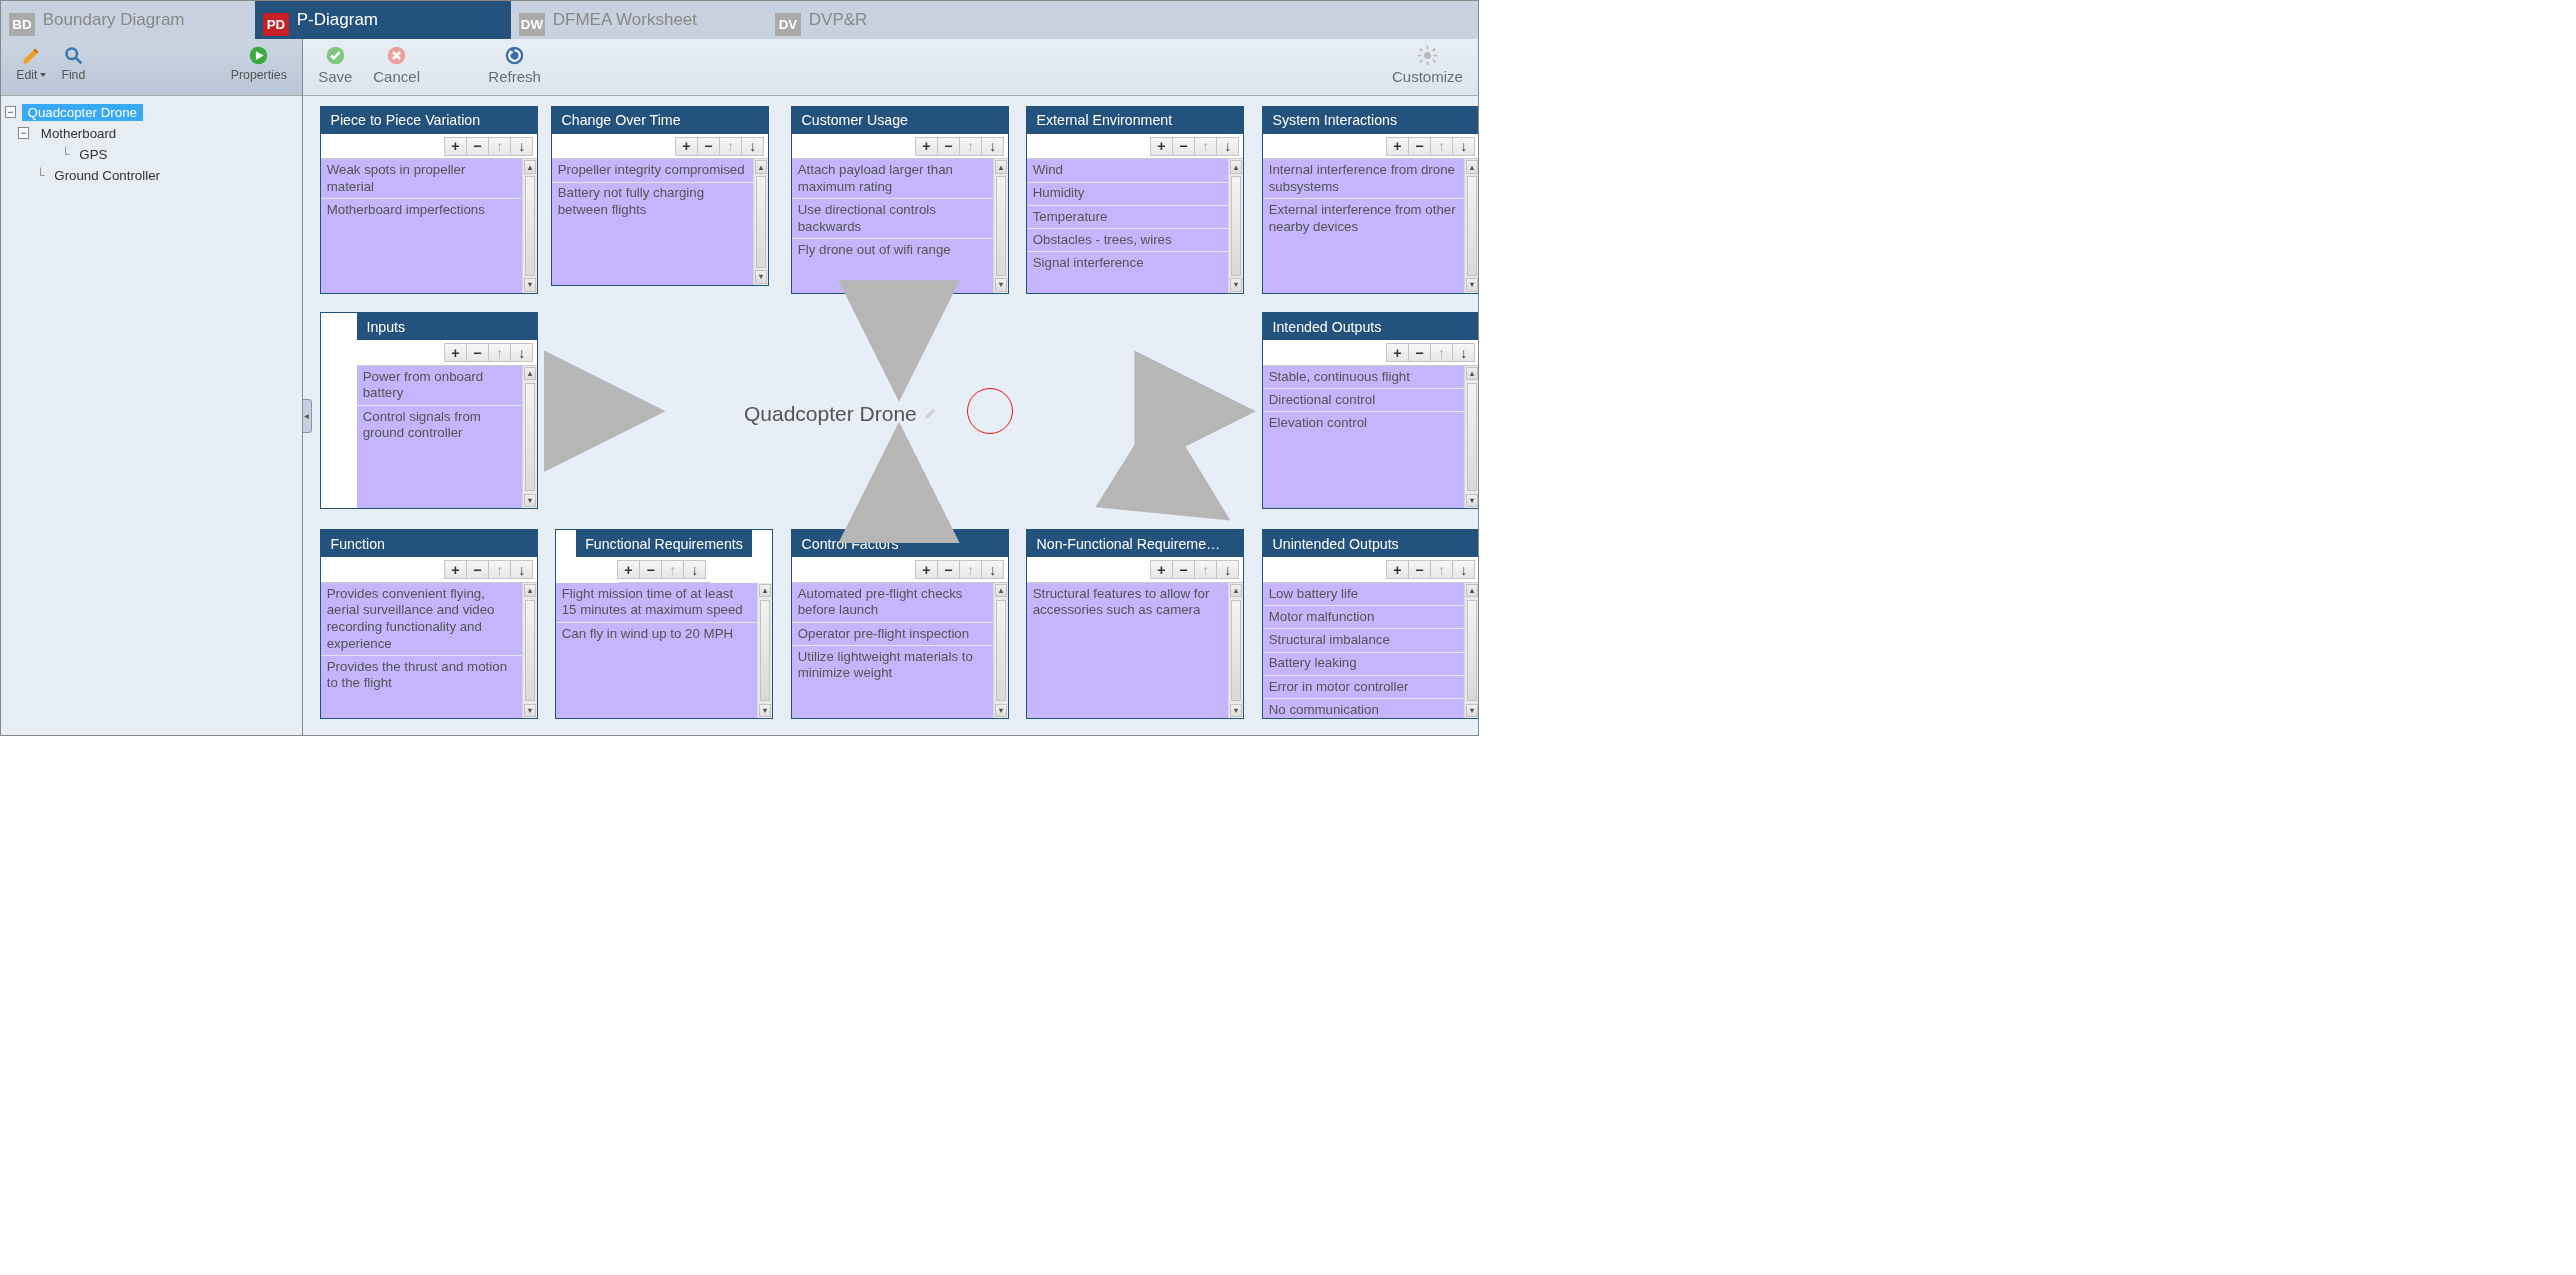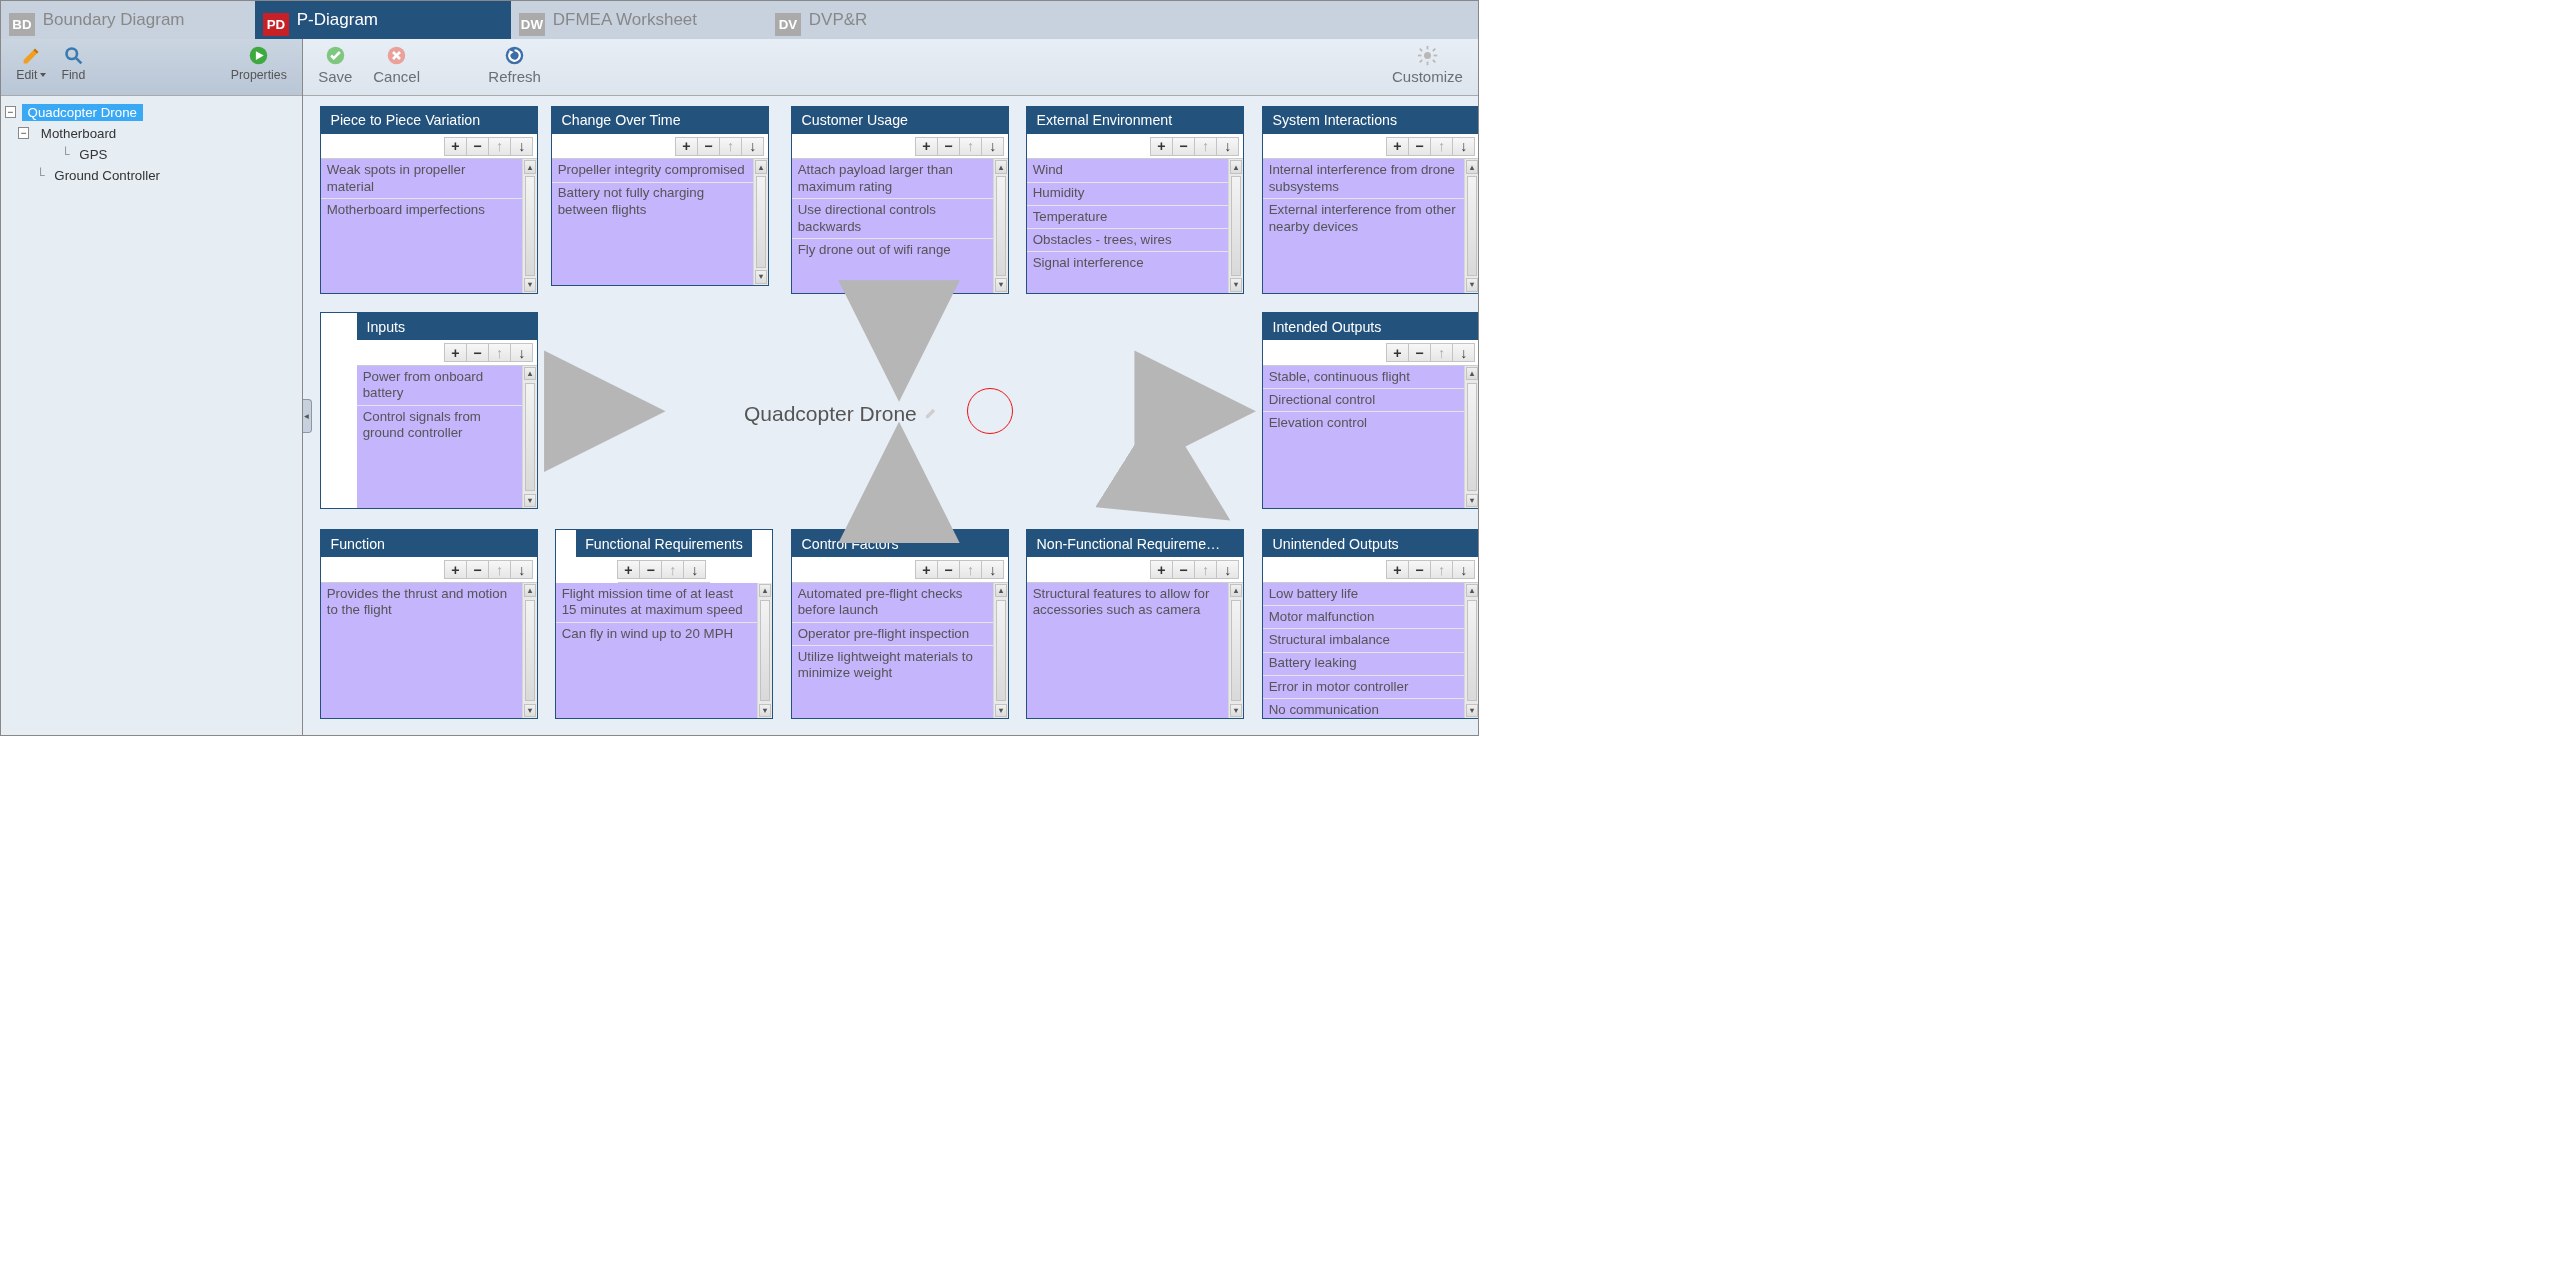--- a/index.html
+++ b/index.html
@@ -332,20 +332,21 @@
         <div class="card" style="left:17px; top:433px; height:190px;">
             <div class="card-header">Function</div>
             <div class="card-controls">
               <div class="ctrl-btn">+</div>
               <div class="ctrl-btn">−</div>
               <div class="ctrl-btn dim">↑</div>
               <div class="ctrl-btn">↓</div>
             </div>
             <div class="card-body">
               <div class="card-list">
+                <div class="card-item">Provides convenient flying, aerial surveillance and video recording functionality and experience</div>
                 <div class="card-item">Provides the thrust and motion to the flight</div>
               </div>
               <div class="vscroll">
                 <div class="vbtn">▲</div>
                 <div class="vthumb"></div>
                 <div class="vbtn">▼</div>
               </div>
             </div>
           </div>
         <div class="card" style="left:252px; top:433px; height:190px;align-items:center;">

